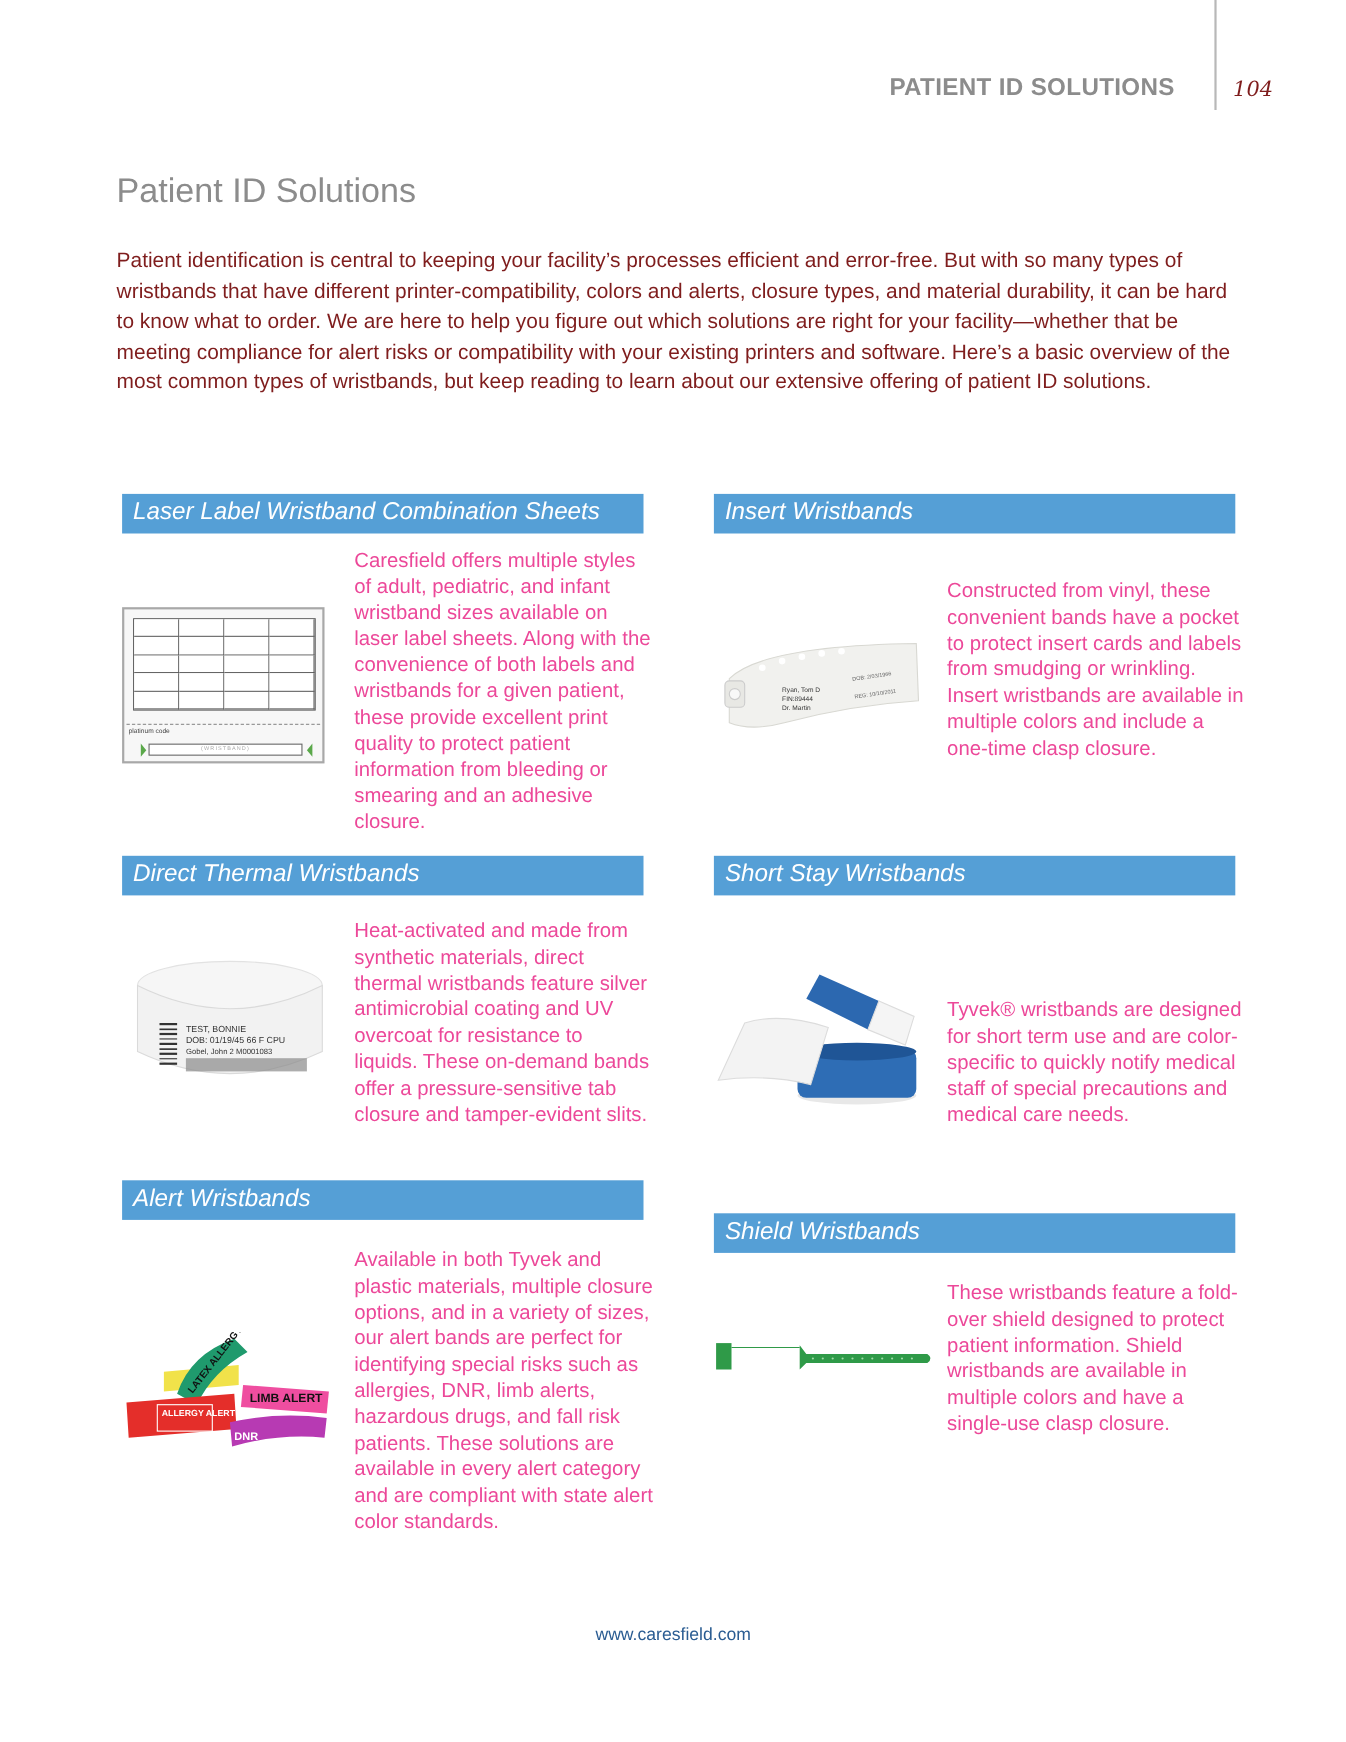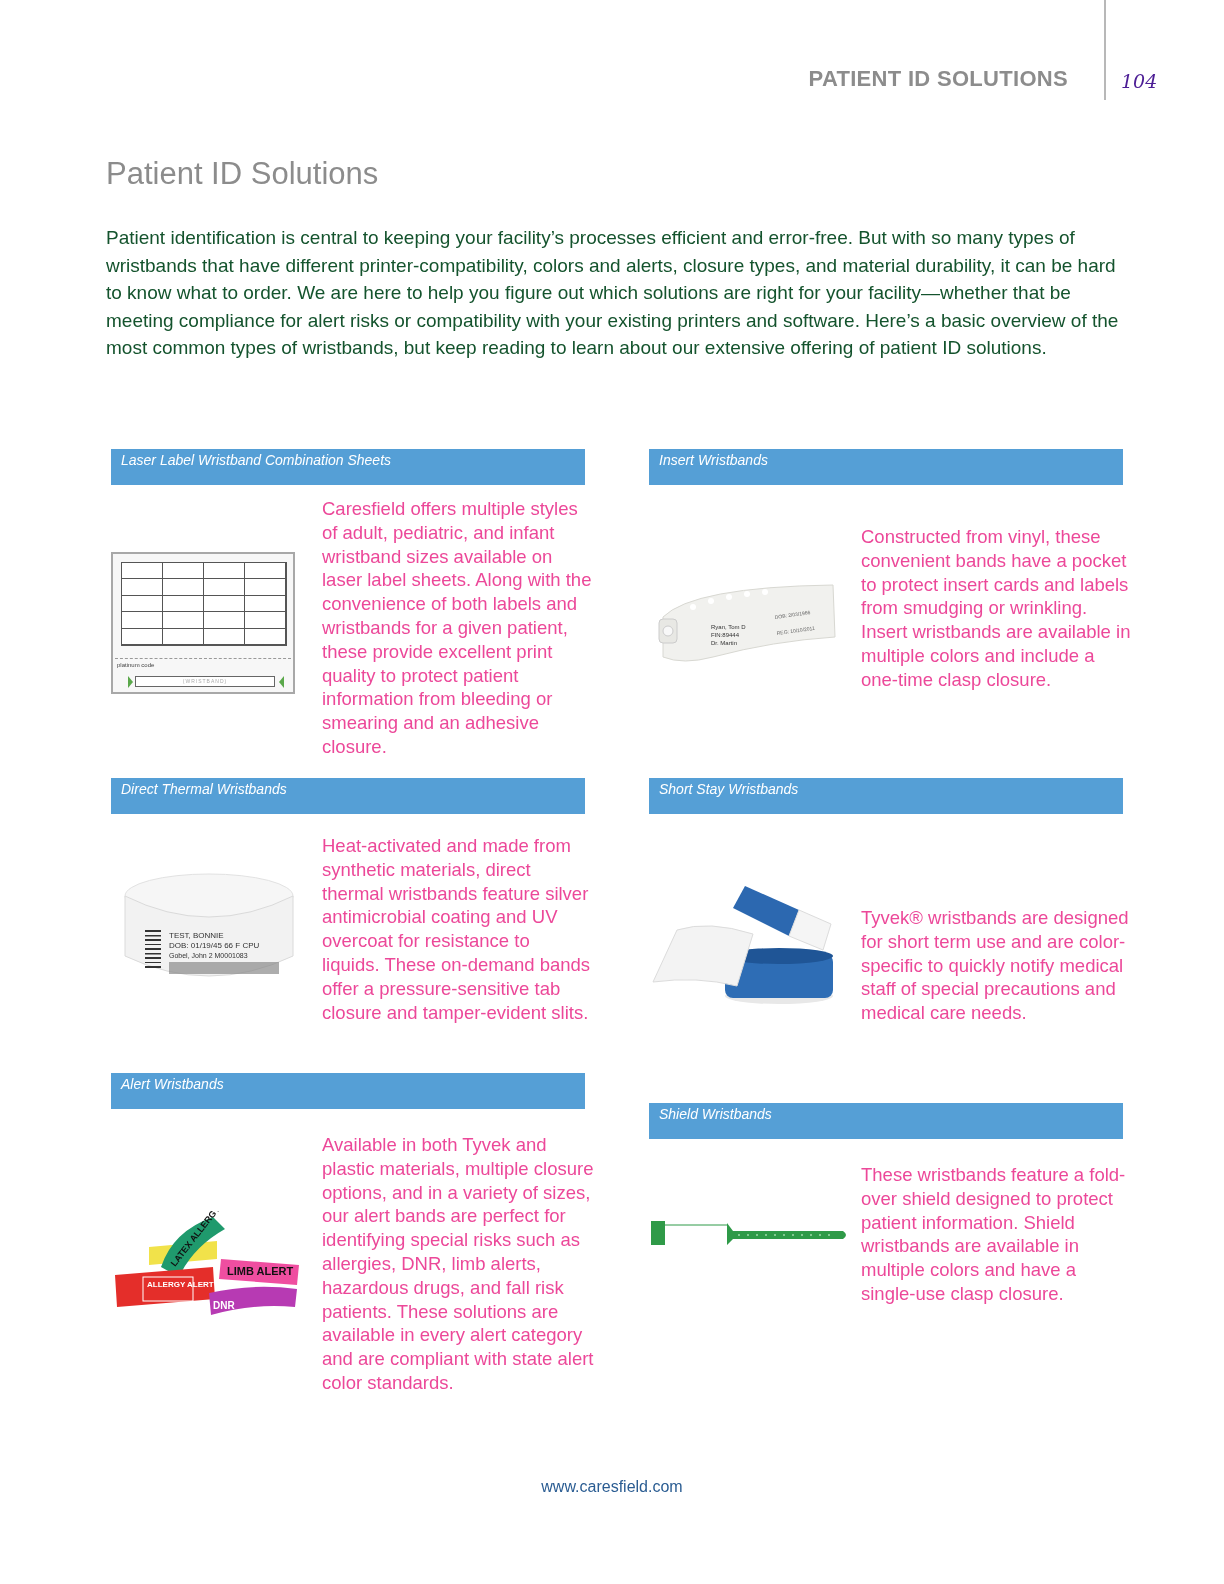--- a/index.html
+++ b/index.html
@@ -1,27 +1,27 @@
 <!DOCTYPE html>
 <html><head>
 <meta charset="utf-8">
 <style>
   * { box-sizing: border-box; margin: 0; padding: 0; }
   html, body { width: 1224px; height: 1584px; background: #ffffff; }
   body { position: relative; font-family: "Liberation Sans", sans-serif; color: #3a3a3a; overflow: hidden; }
 
   .header-rule { position: absolute; left: 1104px; top: 0; width: 2px; height: 100px; background: #b8b8b8; }
   .header-title { position: absolute; right: 156px; top: 66px; font-size: 22px; font-weight: bold; color: #8c8c8c; letter-spacing: 0.3px; }
-  .page-num { position: absolute; left: 1121px; top: 70px; font-size: 19px; color: #4c1d95; font-family: "DejaVu Serif", serif; font-style: italic; }
+  .page-num { position: absolute; left: 1121px; top: 70px; font-size: 19px; color: #7f1d1d; font-family: "DejaVu Serif", serif; font-style: italic; }
 
   .page-title { position: absolute; left: 106px; top: 156px; font-size: 31px; color: #8c8c8c; font-weight: normal; }
-  .intro { position: absolute; left: 106px; top: 224px; width: 1020px; font-size: 19px; line-height: 27.6px; color: #14532d; }
+  .intro { position: absolute; left: 106px; top: 224px; width: 1020px; font-size: 19px; line-height: 27.6px; color: #7f1d1d; }
 
   .section { position: absolute; width: 474px; }
-  .section-bar { position: absolute; left: 0; top: 0; width: 474px; height: 36px; background: #559fd6; color: #ffffff; font-size: 14px; font-style: italic; padding: 3px 10px; white-space: nowrap; }
+  .section-bar { position: absolute; left: 0; top: 0; width: 474px; height: 36px; background: #559fd6; color: #ffffff; font-size: 22px; font-style: italic; padding: 3px 10px; white-space: nowrap; }
   .section-img { position: absolute; }
   .section-text { position: absolute; font-size: 18.5px; line-height: 23.8px; color: #ec4899; }
 
   
   .sheet { width: 184px; height: 142px; border: 2px solid #a8a8a8; background: #f7f7f7; position: relative; }
   .sheet-grid { position: absolute; left: 8px; top: 8px; width: 166px; height: 84px; border: 1.5px solid #555; display: grid; grid-template-columns: repeat(4, 1fr); grid-template-rows: repeat(5, 1fr); }
   .sheet-grid div { border-right: 1px solid #555; border-bottom: 1px solid #555; background: #fff; }
   .sheet-dash { position: absolute; left: 2px; right: 2px; top: 104px; border-top: 1px dashed #999; }
   .sheet-logo { position: absolute; left: 4px; top: 108px; font-size: 6px; color: #444; line-height: 6px; }
   .sheet-band { position: absolute; left: 22px; top: 122px; width: 140px; height: 11px; border: 1.5px solid #666; background: #fff; font-size: 5px; color: #aaa; text-align: center; line-height: 9px; letter-spacing: 1px; }

